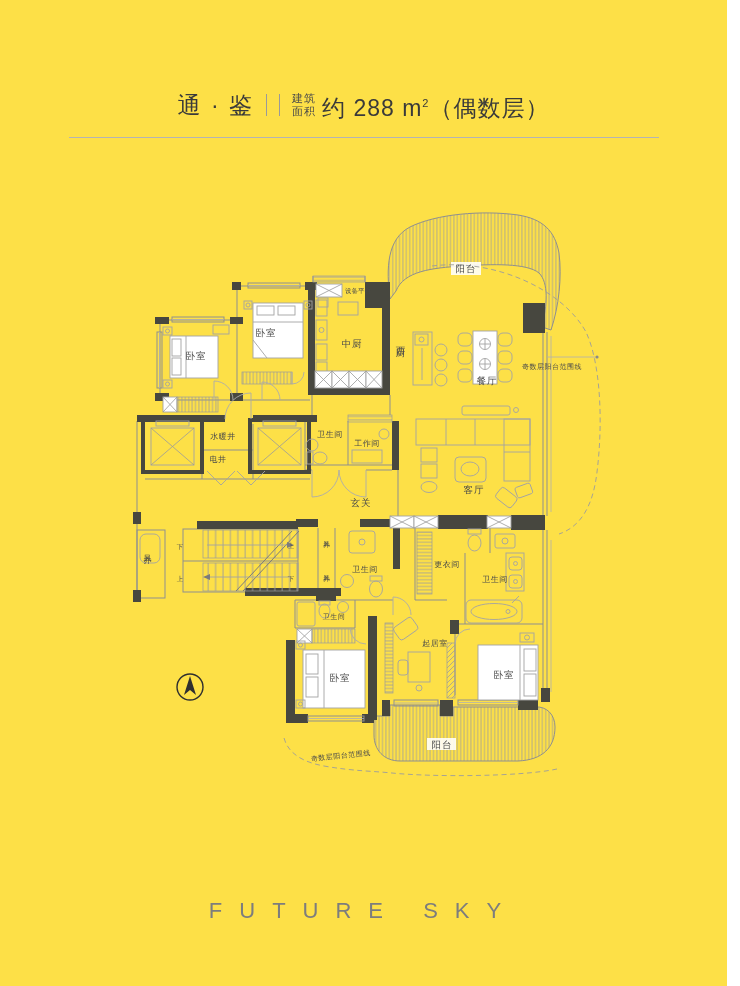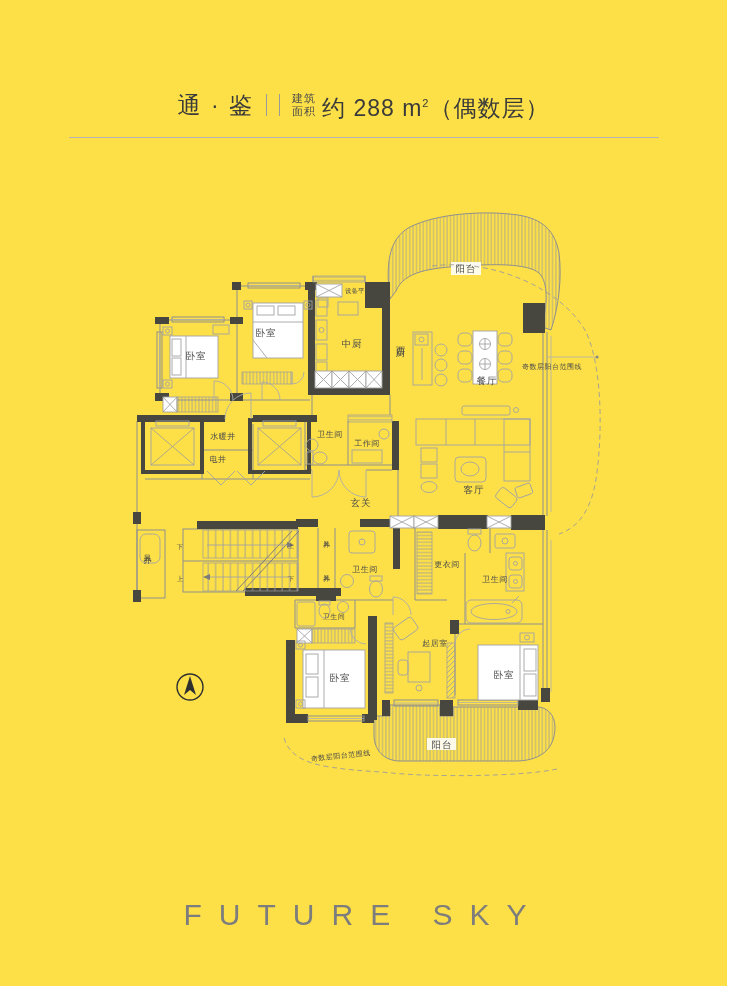--- a/index.html
+++ b/index.html
@@ -11,21 +11,21 @@
   .t-main{font-size:23px;letter-spacing:2px;color:#3a3a3a;font-weight:500;}
   .vdiv{width:1px;height:22px;background:#9a9a9a;}
   .area-wrap{display:flex;align-items:center;gap:6px;}
   .area-prefix{display:flex;flex-direction:column;font-size:11px;line-height:1.15;
                color:#4a4a4a;letter-spacing:1px;}
   .area-main{font-size:23px;color:#3a3a3a;letter-spacing:1px;margin-top:7px;}
   .area-main sup{font-size:11px;}
   .hdr-rule{width:590px;height:1px;background:#b4b4b4;margin:13px auto 0 auto;}
   
   .ftr{position:absolute;top:898px;left:0;width:100%;text-align:center;}
-  .brand{font-size:30px;letter-spacing:17px;color:#7d7d7d;font-weight:400;}
+  .brand{font-size:22px;letter-spacing:17px;color:#7d7d7d;font-weight:400;}
   
   svg{position:absolute;left:0;top:0;}
   svg text{font-family:"Liberation Sans",sans-serif;fill:#4a4a4a;text-anchor:middle;}
   .t9{font-size:9.5px;letter-spacing:1px;}
   .t8{font-size:8px;letter-spacing:0.5px;}
   .t7{font-size:7px;letter-spacing:0.5px;}
   .t65{font-size:6.5px;}
   .vert{writing-mode:vertical-rl;text-orientation:upright;letter-spacing:1px;}
   .wthin{stroke:#8f8f8f;stroke-width:1;fill:none;}
   .wlight{stroke:#b0b0b0;stroke-width:0.8;fill:none;}

